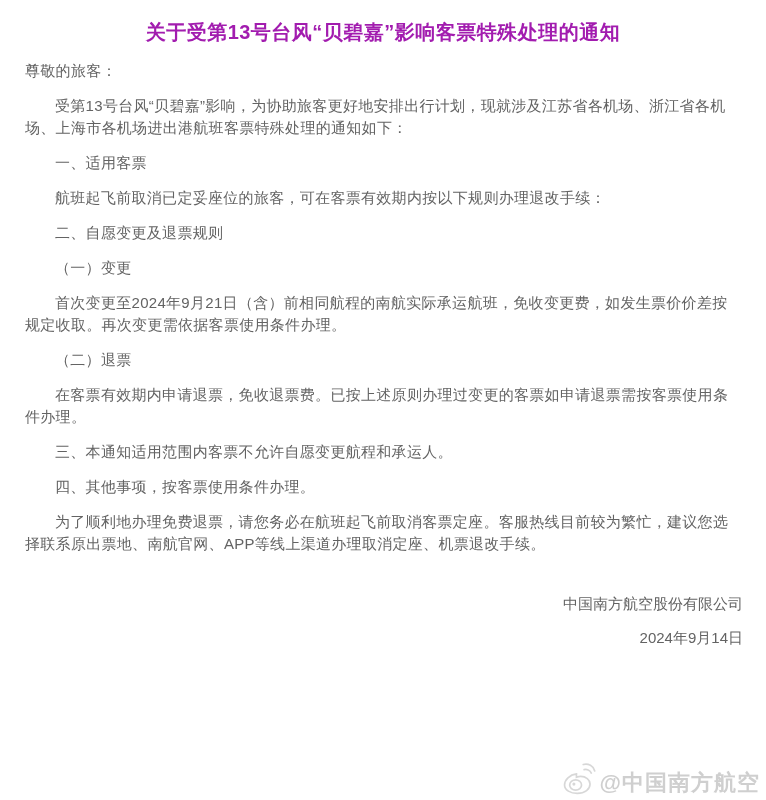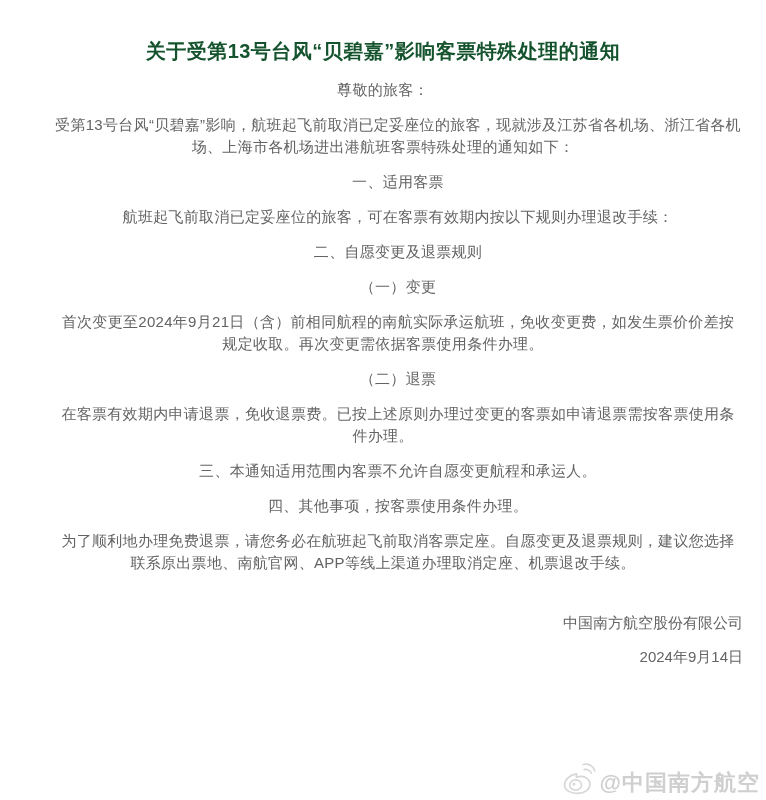--- a/index.html
+++ b/index.html
@@ -9,35 +9,34 @@
     font-family:"Liberation Sans","DejaVu Sans",sans-serif;
     overflow:hidden;
   }
   .page{
     position:relative;
     width:766px;height:800px;
     background:#ffffff;
     overflow:hidden;
   }
   .notice-title{
-    padding-top:36px;
+    padding-top:17px;
     text-align:center;
     font-size:20px;
     line-height:30px;
     font-weight:bold;
-    color:#14532d;
+    color:#a21caf;
     letter-spacing:0.5px;
   }
   .content{
     margin:0 25px 3px 25px;
     font-size:15px;
     line-height:22px;
     color:#636363;
     letter-spacing:0.3px;
-    text-align:center;
   }
   .salutation{
     margin:30px 0 0 0;
   }
   .content p{
     margin:13px 0;
     text-indent:2em;
   }
   .signature{
     margin:38px 23px 0 0;
@@ -75,31 +74,31 @@
 </head>
 <body>
 
 <div class="page">
 
   <div class="notice-title">关于受第13号台风“贝碧嘉”影响客票特殊处理的通知</div>
 
   <div class="content">
     <p class="salutation" style="text-indent:0;">尊敬的旅客：</p>
 
-    <p>受第13号台风“贝碧嘉”影响，航班起飞前取消已定妥座位的旅客，现就涉及江苏省各机场、浙江省各机场、上海市各机场进出港航班客票特殊处理的通知如下：</p>
+    <p>受第13号台风“贝碧嘉”影响，为协助旅客更好地安排出行计划，现就涉及江苏省各机场、浙江省各机场、上海市各机场进出港航班客票特殊处理的通知如下：</p>
     <p>一、适用客票</p>
     <p>航班起飞前取消已定妥座位的旅客，可在客票有效期内按以下规则办理退改手续：</p>
     <p>二、自愿变更及退票规则</p>
     <p>（一）变更</p>
     <p>首次变更至2024年9月21日（含）前相同航程的南航实际承运航班，免收变更费，如发生票价价差按规定收取。再次变更需依据客票使用条件办理。</p>
     <p>（二）退票</p>
     <p>在客票有效期内申请退票，免收退票费。已按上述原则办理过变更的客票如申请退票需按客票使用条件办理。</p>
     <p>三、本通知适用范围内客票不允许自愿变更航程和承运人。</p>
     <p>四、其他事项，按客票使用条件办理。</p>
-    <p>为了顺利地办理免费退票，请您务必在航班起飞前取消客票定座。自愿变更及退票规则，建议您选择联系原出票地、南航官网、APP等线上渠道办理取消定座、机票退改手续。</p>
+    <p>为了顺利地办理免费退票，请您务必在航班起飞前取消客票定座。客服热线目前较为繁忙，建议您选择联系原出票地、南航官网、APP等线上渠道办理取消定座、机票退改手续。</p>
   </div>
 
   <div class="signature">
     <div class="sig-company">中国南方航空股份有限公司</div>
     <div class="sig-date">2024年9月14日</div>
   </div>
 
   <div class="watermark">
     <svg class="wm-icon" viewBox="0 0 40 40" fill="none" xmlns="http://www.w3.org/2000/svg">
 

